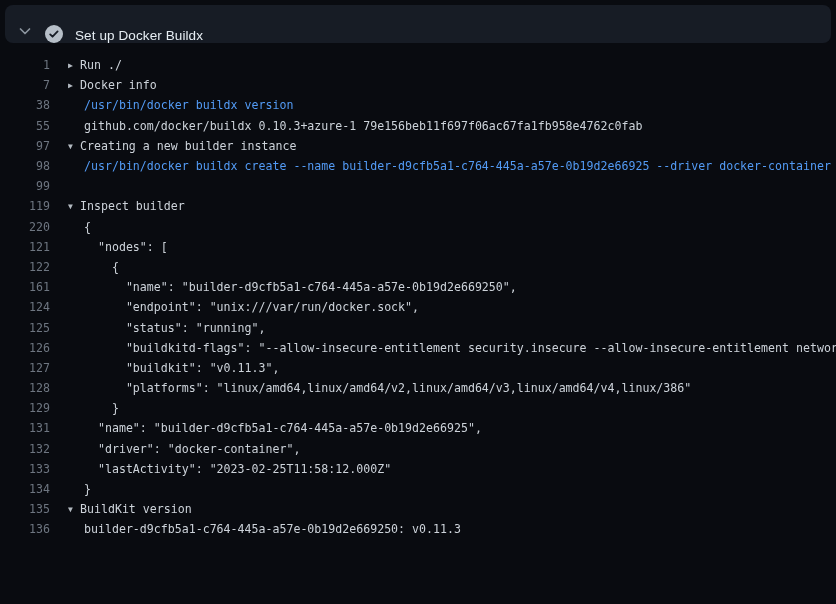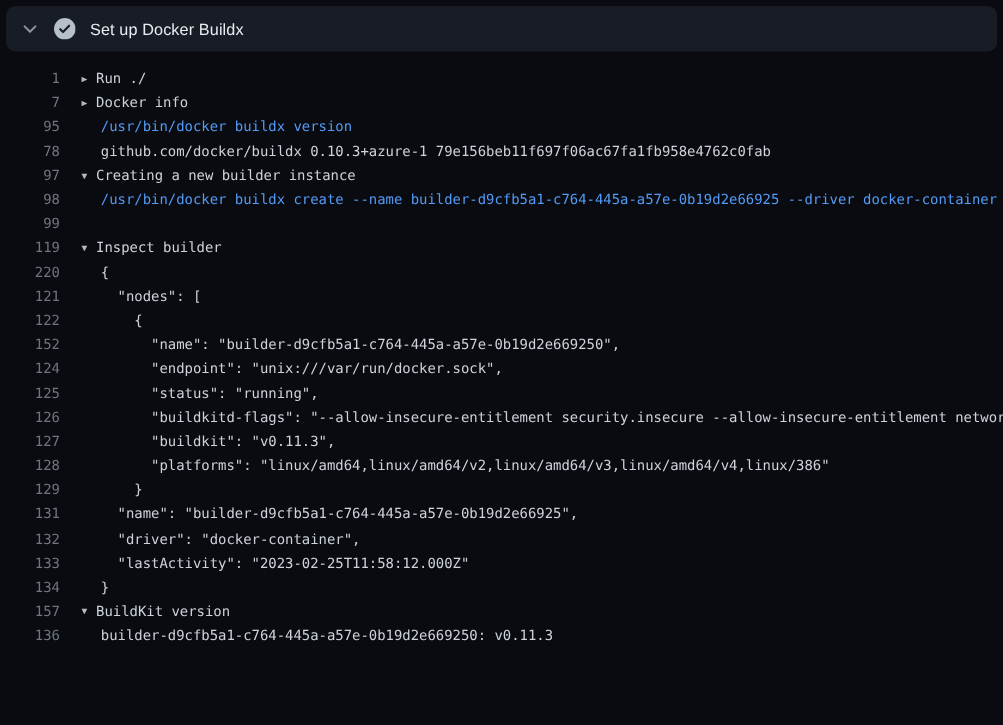--- a/index.html
+++ b/index.html
@@ -18,21 +18,21 @@
   html,body{margin:0;padding:0;}
   body{
     width:836px;height:604px;overflow:hidden;
     background:var(--page-bg);
     font-family:"Liberation Sans", sans-serif;
   }
   .step-header{
     position:absolute;left:5px;top:5px;right:5px;height:38px;
     background:var(--header-bg);
     border-radius:8px;
-    display:flex;align-items:center;
+    display:flex;align-items:flex-end;
     padding-left:8px;
     cursor:pointer;
   }
   .chev{
     width:24px;height:24px;display:flex;align-items:center;justify-content:center;
     color:var(--chevron);flex:none;
   }
   .status{
     width:18px;height:18px;margin-left:8px;flex:none;
     color:var(--check-circle);display:flex;align-items:center;justify-content:center;
@@ -91,35 +91,35 @@
       <circle cx="8" cy="8" r="8" fill="currentColor"></circle>
       <path d="M4.6 8.3l2.1 2.1 4.5-4.7" stroke="var(--check-mark)" stroke-width="1.6" fill="none" stroke-linecap="round" stroke-linejoin="round"></path>
     </svg>
   </span>
   <span class="step-title">Set up Docker Buildx</span>
 </div>
 
 <div class="log" id="log">
     <div class="row group"><span class="ln">1</span><span class="content"><span class="arrow">▶</span><span class="txt">Run ./</span></span></div>
     <div class="row group"><span class="ln">7</span><span class="content"><span class="arrow">▶</span><span class="txt">Docker info</span></span></div>
-    <div class="row command"><span class="ln">95</span><span class="content"><span class="txt">/usr/bin/docker buildx version</span></span></div>
-    <div class="row output"><span class="ln">78</span><span class="content"><span class="txt">github.com/docker/buildx 0.10.3+azure-1 79e156beb11f697f06ac67fa1fb958e4762c0fab</span></span></div>
+    <div class="row command"><span class="ln">38</span><span class="content"><span class="txt">/usr/bin/docker buildx version</span></span></div>
+    <div class="row output"><span class="ln">55</span><span class="content"><span class="txt">github.com/docker/buildx 0.10.3+azure-1 79e156beb11f697f06ac67fa1fb958e4762c0fab</span></span></div>
     <div class="row group"><span class="ln">97</span><span class="content"><span class="arrow">▼</span><span class="txt">Creating a new builder instance</span></span></div>
     <div class="row command"><span class="ln">98</span><span class="content"><span class="txt">/usr/bin/docker buildx create --name builder-d9cfb5a1-c764-445a-a57e-0b19d2e66925 --driver docker-container</span></span></div>
     <div class="row output"><span class="ln">99</span></div>
     <div class="row group"><span class="ln">119</span><span class="content"><span class="arrow">▼</span><span class="txt">Inspect builder</span></span></div>
     <div class="row output"><span class="ln">220</span><span class="content"><span class="txt">{</span></span></div>
     <div class="row output"><span class="ln">121</span><span class="content"><span class="txt">  "nodes": [</span></span></div>
     <div class="row output"><span class="ln">122</span><span class="content"><span class="txt">    {</span></span></div>
-    <div class="row output"><span class="ln">152</span><span class="content"><span class="txt">      "name": "builder-d9cfb5a1-c764-445a-a57e-0b19d2e669250",</span></span></div>
+    <div class="row output"><span class="ln">161</span><span class="content"><span class="txt">      "name": "builder-d9cfb5a1-c764-445a-a57e-0b19d2e669250",</span></span></div>
     <div class="row output"><span class="ln">124</span><span class="content"><span class="txt">      "endpoint": "unix:///var/run/docker.sock",</span></span></div>
     <div class="row output"><span class="ln">125</span><span class="content"><span class="txt">      "status": "running",</span></span></div>
     <div class="row output"><span class="ln">126</span><span class="content"><span class="txt">      "buildkitd-flags": "--allow-insecure-entitlement security.insecure --allow-insecure-entitlement networ</span></span></div>
     <div class="row output"><span class="ln">127</span><span class="content"><span class="txt">      "buildkit": "v0.11.3",</span></span></div>
     <div class="row output"><span class="ln">128</span><span class="content"><span class="txt">      "platforms": "linux/amd64,linux/amd64/v2,linux/amd64/v3,linux/amd64/v4,linux/386"</span></span></div>
     <div class="row output"><span class="ln">129</span><span class="content"><span class="txt">    }</span></span></div>
     <div class="row output"><span class="ln">131</span><span class="content"><span class="txt">  "name": "builder-d9cfb5a1-c764-445a-a57e-0b19d2e66925",</span></span></div>
     <div class="row output"><span class="ln">132</span><span class="content"><span class="txt">  "driver": "docker-container",</span></span></div>
     <div class="row output"><span class="ln">133</span><span class="content"><span class="txt">  "lastActivity": "2023-02-25T11:58:12.000Z"</span></span></div>
     <div class="row output"><span class="ln">134</span><span class="content"><span class="txt">}</span></span></div>
-    <div class="row group"><span class="ln">157</span><span class="content"><span class="arrow">▼</span><span class="txt">BuildKit version</span></span></div>
+    <div class="row group"><span class="ln">135</span><span class="content"><span class="arrow">▼</span><span class="txt">BuildKit version</span></span></div>
     <div class="row output"><span class="ln">136</span><span class="content"><span class="txt">builder-d9cfb5a1-c764-445a-a57e-0b19d2e669250: v0.11.3</span></span></div>
   </div>
 
 </body></html>

